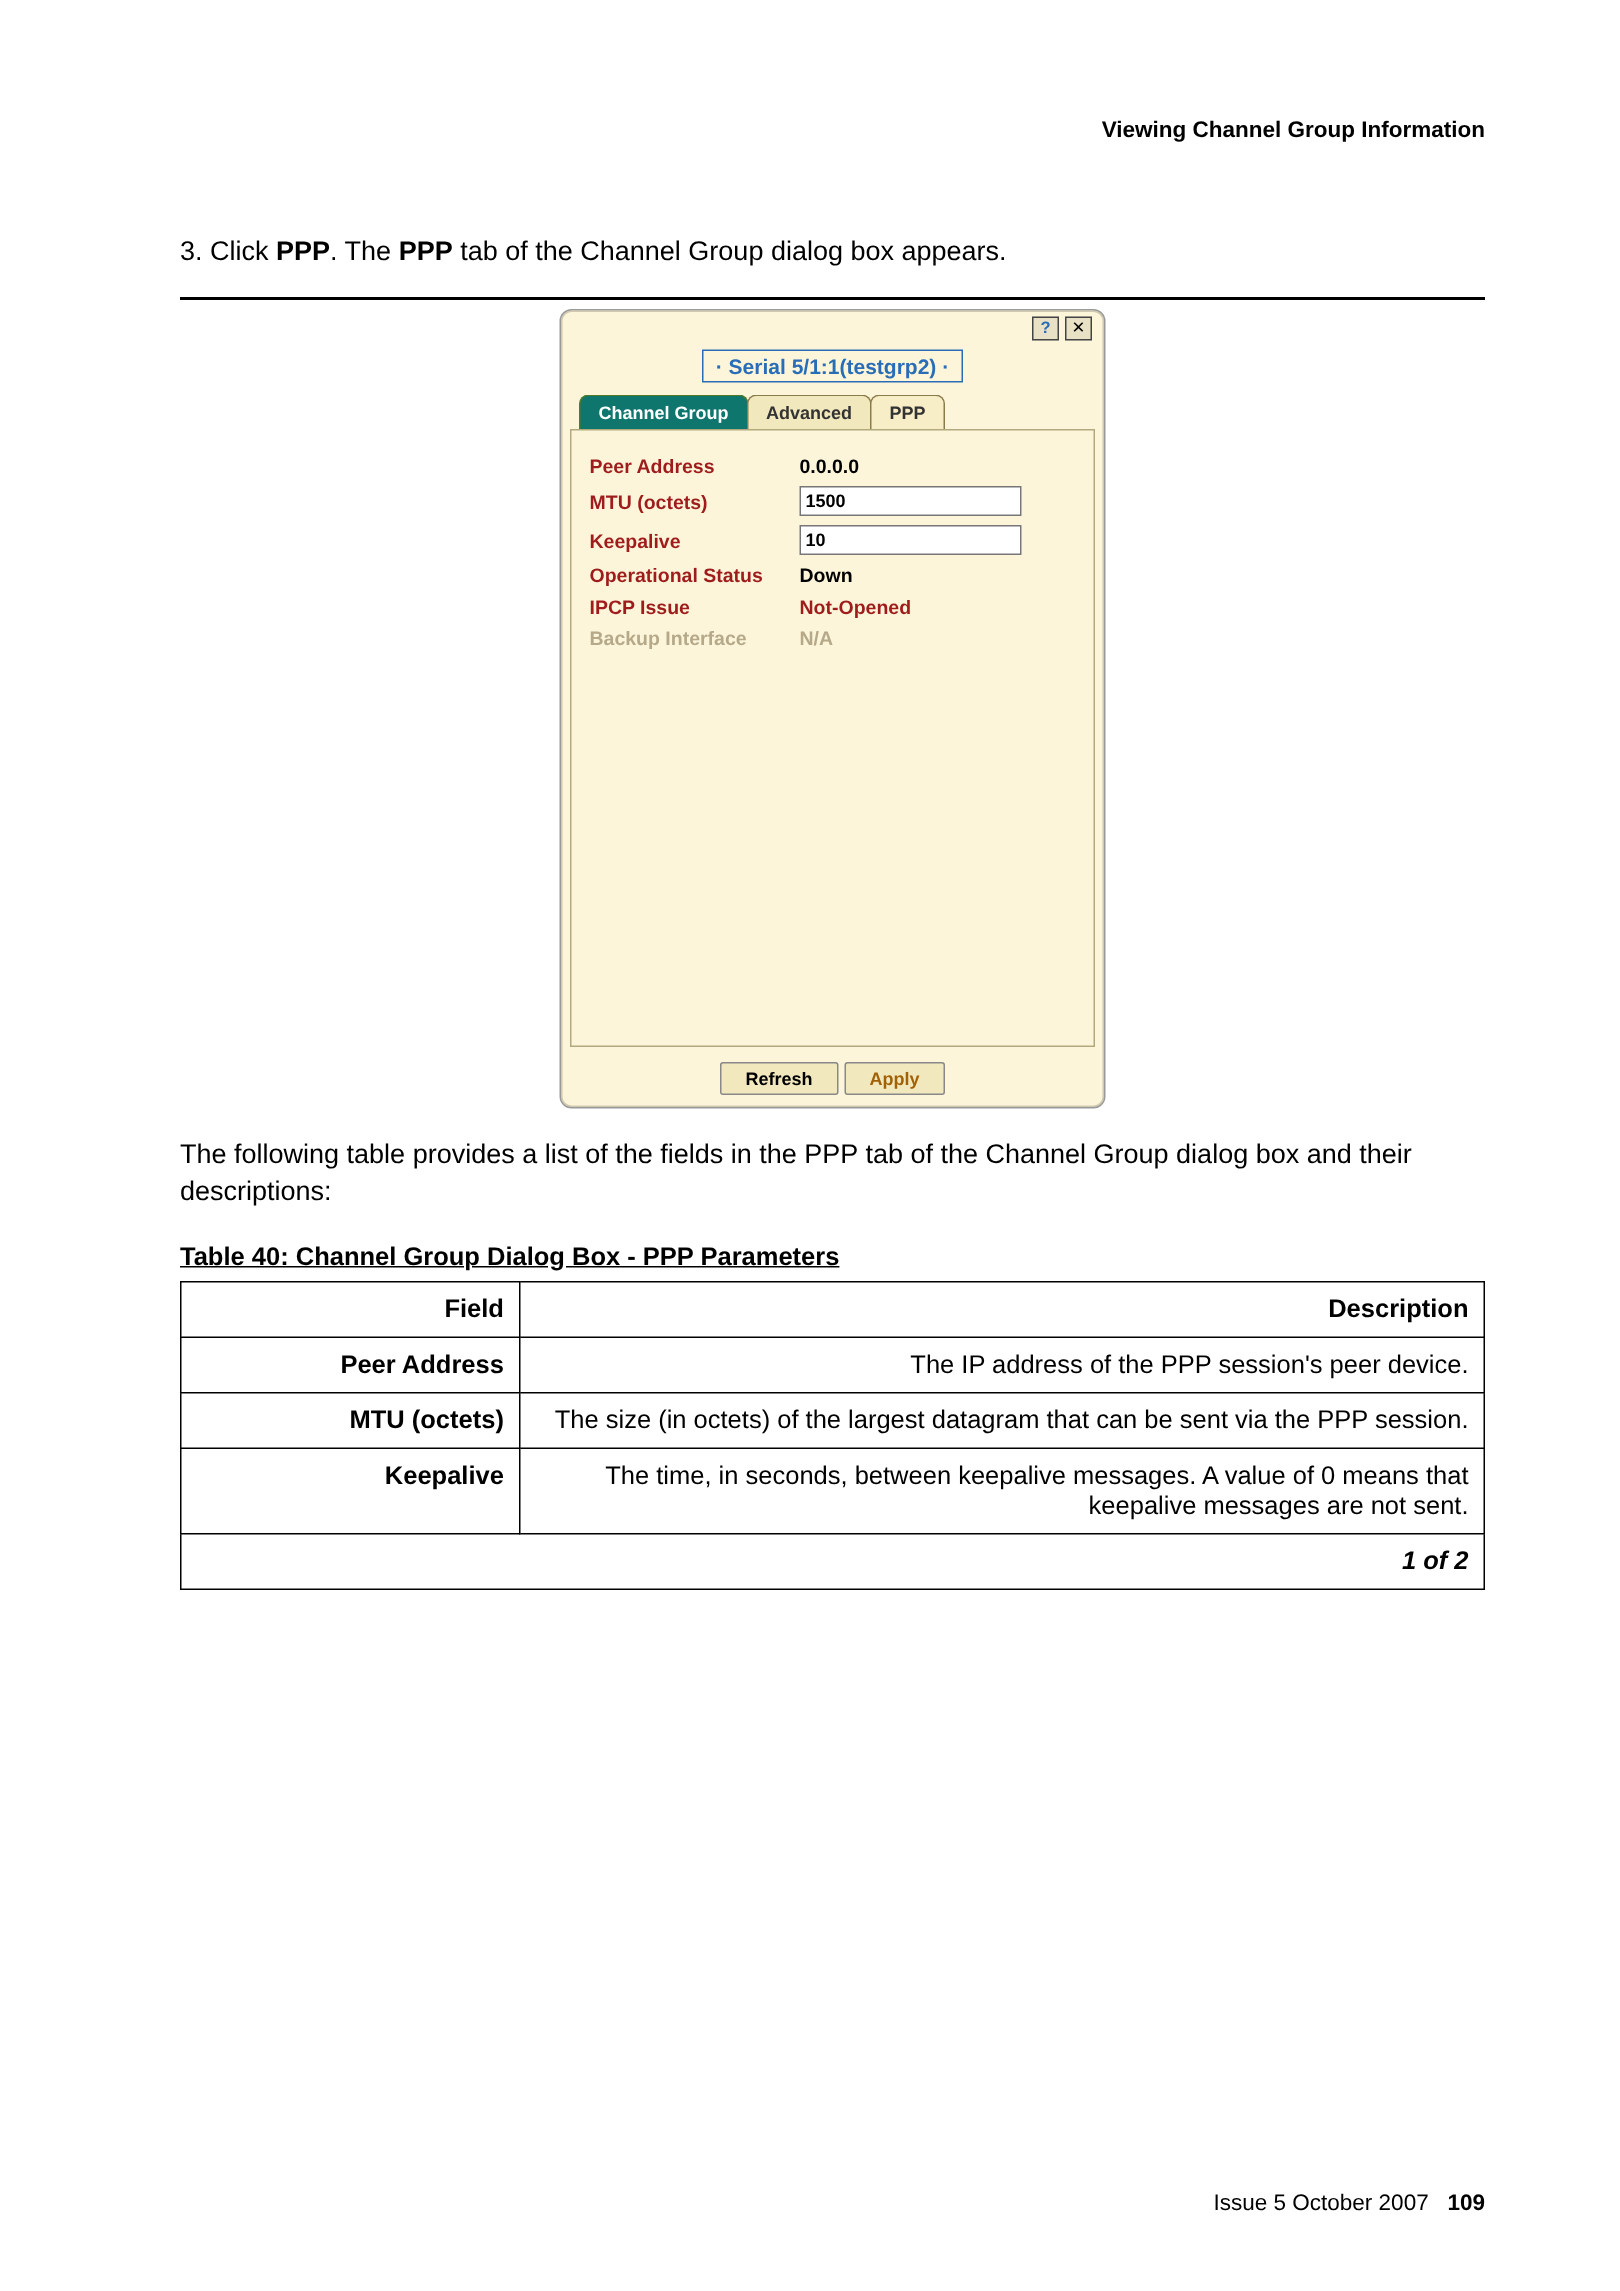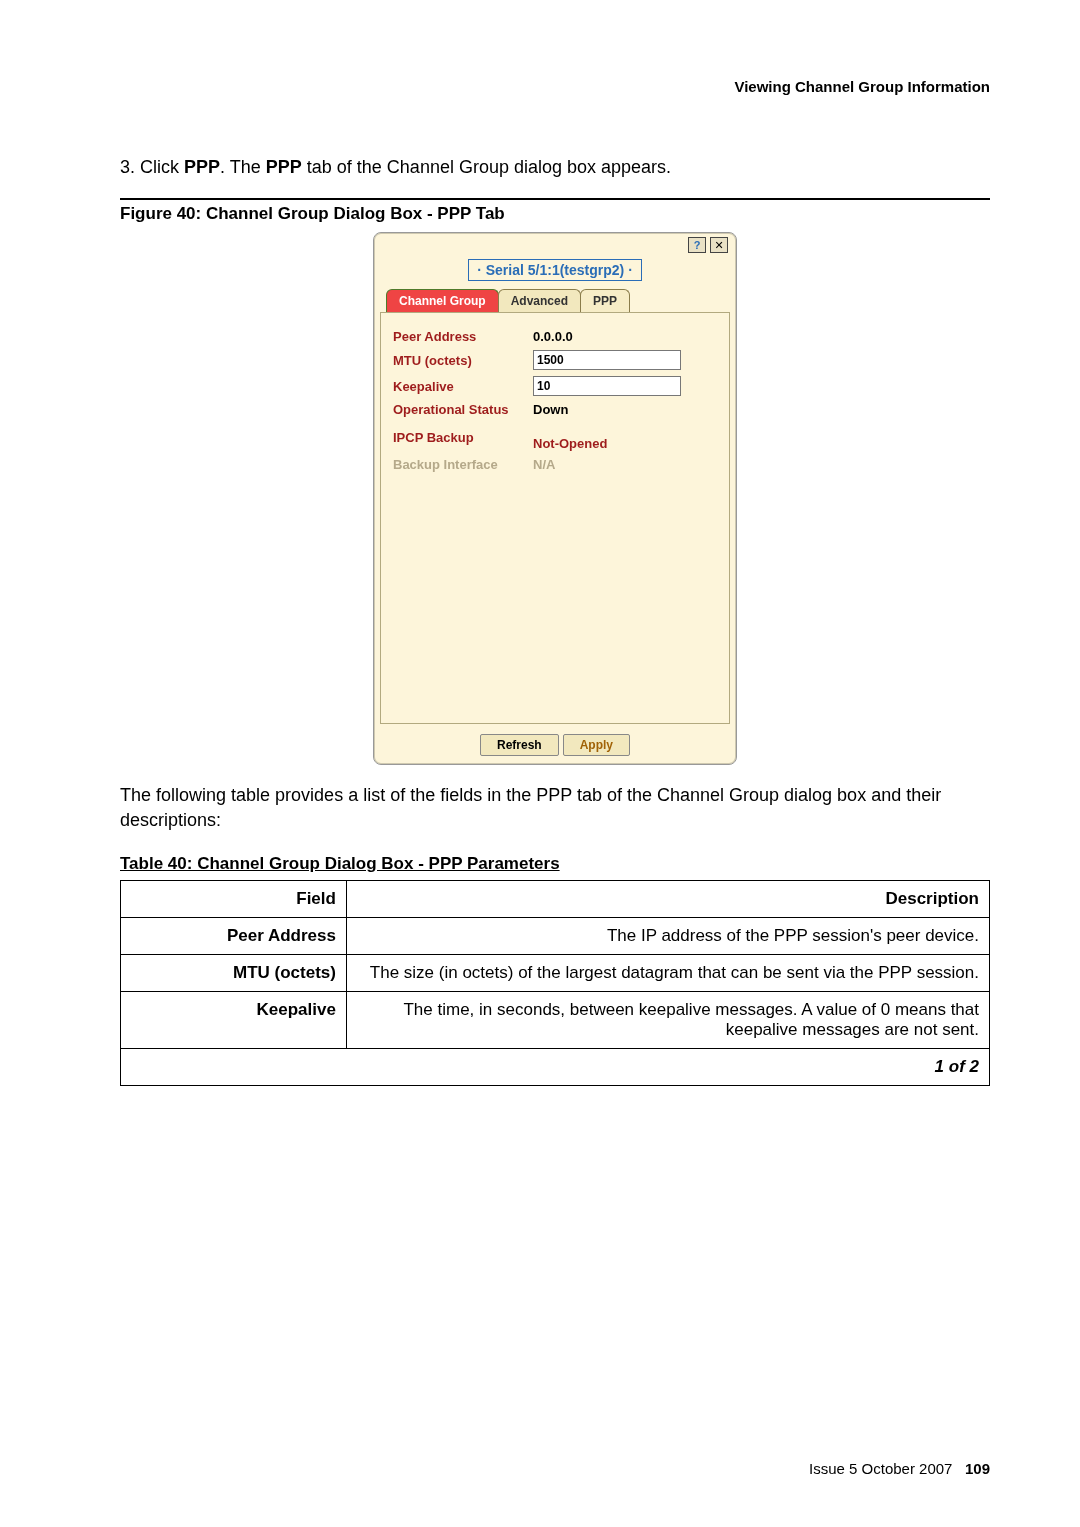--- a/index.html
+++ b/index.html
@@ -94,21 +94,21 @@
     padding: 4px 12px;
     border: 1px solid #8a7c4a;
     border-bottom: none;
     background: #f2e8be;
     color: #333;
     border-top-left-radius: 6px;
     border-top-right-radius: 6px;
     margin-right: -1px;
   }
   .tab.selected {
-    background: #ef4444;
+    background: #0f766e;
     color: #fff;
     border-color: #4f7a2a;
   }
   .tab.light { background: #f7edc7; }
   .panel {
     border: 1px solid #b2a97f;
     background: #fdf5da;
     padding: 10px 12px 10px 12px;
     min-height: 390px;
     position: relative;
@@ -123,21 +123,21 @@
     font-size: 13px;
     font-weight: bold;
     color: #9e1c1c;
   }
   .field-label.disabled { color: #b5a98a; }
   .field-value {
     font-size: 13px;
     font-weight: bold;
     color: #000;
   }
-  .field-value.red { color: #9e1c1c; margin-top: 13px; }
+  .field-value.red { color: #9e1c1c; }
   .field-value.disabled { color: #b5a98a; }
   .field-input {
     font-size: 12px;
     padding: 1px 3px;
     width: 140px;
     height: 16px;
     border: 1px solid #777;
     background: #fff;
     box-sizing: content-box;
     font-weight: bold;
@@ -194,21 +194,20 @@
 
 <div class="page">
   <div class="header-right">Viewing Channel Group Information</div>
 
   <div class="body-text">
     <span>3.</span>
     <span>Click </span><span class="bold">PPP</span><span>. The </span><span class="bold">PPP</span><span> tab of the Channel Group dialog box appears.</span>
   </div>
 
   <hr class="rule">
-  <div class="fig-caption">Figure 40: Channel Group Dialog Box - PPP Tab</div>
 
   <div class="dialog-wrap">
     <div class="dialog">
       <div class="dialog-topbar">
         <div class="icon-box" style="color:#2a6db7;font-weight:bold;">?</div>
         <div class="icon-box">✕</div>
       </div>
       <div class="title-row">
         <div class="title-chip">· Serial 5/1:1(testgrp2) ·</div>
       </div>
@@ -228,21 +227,21 @@
         </div>
         <div class="field-row">
           <div class="field-label">Keepalive</div>
           <input class="field-input" value="10" style="">
         </div>
         <div class="field-row">
           <div class="field-label">Operational Status</div>
           <div class="field-value">Down</div>
         </div>
         <div class="field-row">
-          <div class="field-label">IPCP Backup</div>
+          <div class="field-label">IPCP Issue</div>
           <div class="field-value red">Not-Opened</div>
         </div>
         <div class="field-row">
           <div class="field-label disabled">Backup Interface</div>
           <div class="field-value disabled">N/A</div>
         </div>
       </div>
       <div class="btn-row">
         <button class="dlg-btn">Refresh</button>
         <button class="dlg-btn disabled">Apply</button>

